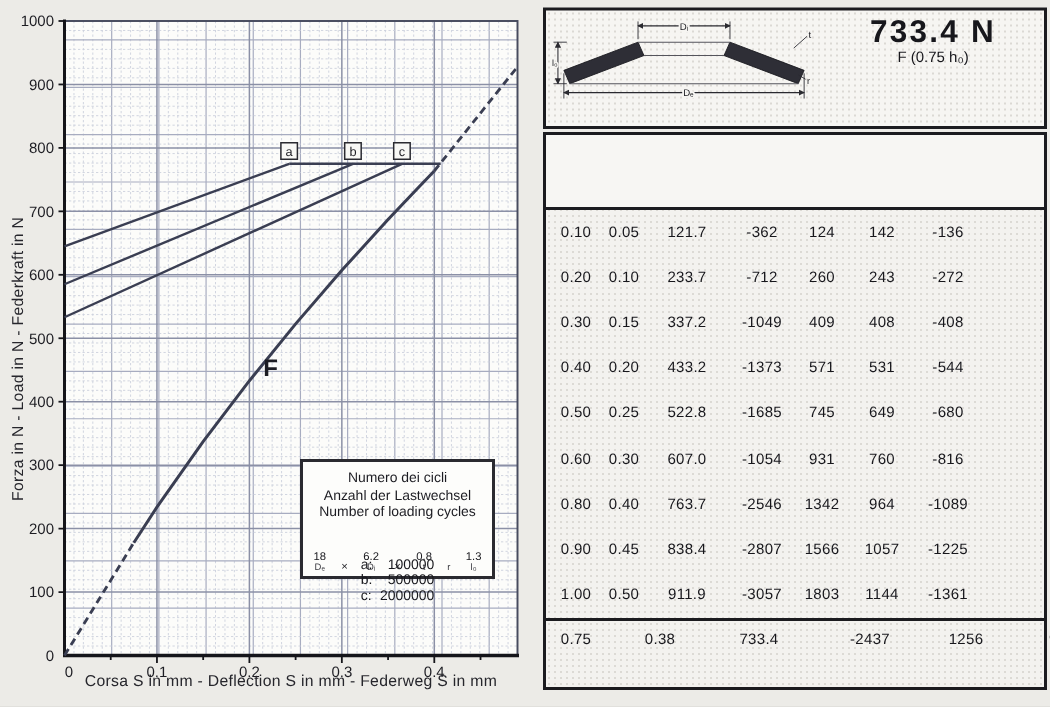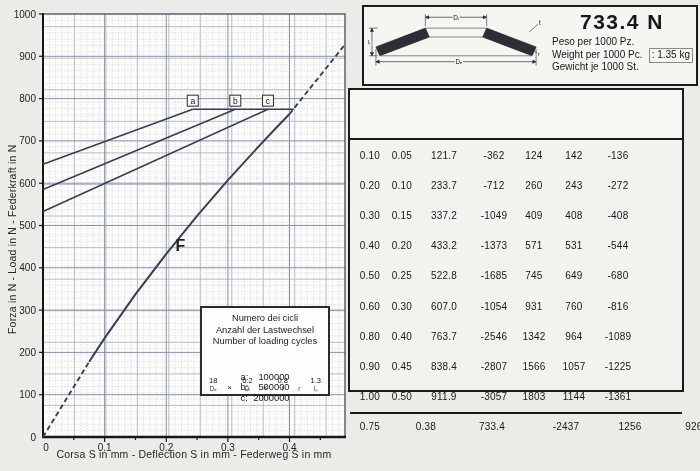--- a/index.html
+++ b/index.html
@@ -14,21 +14,21 @@
     position:absolute;left:6px;top:334px;white-space:nowrap;
     transform:rotate(-90deg);transform-origin:0 0;
     font-size:10.5px;color:#26262c;letter-spacing:.2px;
   }
   .xlabel{
     position:absolute;left:43px;top:448px;width:302px;text-align:center;
     font-size:10.5px;color:#26262c;letter-spacing:.2px;
   }
   
   .legend{
-    position:absolute;left:200px;top:306px;width:130px;height:90px;
+    position:absolute;left:200px;top:306px;width:130px;height:80px;
     background:#fdfdfb;border:2px solid #2a2a30;box-sizing:border-box;
     text-align:center;
   }
   .lg-lines{margin-top:5px;font-size:9.3px;line-height:11.5px;color:#1c1c22;}
   .lg-entries{
     display:inline-grid;grid-template-columns:auto auto;column-gap:5px;
     margin-top:4px;font-size:9.3px;line-height:10.5px;
   }
   .lg-entries .k{text-align:left;}
   .lg-entries .v{text-align:right;}
@@ -51,21 +51,21 @@
   .title-col{flex:1;text-align:center;padding-top:3px;position:relative;}
   .force{font-size:21px;font-weight:700;letter-spacing:1.5px;}
   .fcond{font-size:10px;margin-top:-1px;}
   .weights{text-align:left;font-size:10px;line-height:12.5px;margin:2px 0 0 4px;position:relative;}
   .wval{
     position:absolute;right:3px;top:12px;font-size:10px;
     border:1px solid #8a8a85;padding:0 2px;background:#f6f5f2;
   }
   
   .table-box{
-    position:absolute;left:348px;top:88px;width:336px;height:304px;
+    position:absolute;left:362px;top:88px;width:336px;height:372px;
     border:2px solid #1b1b1f;box-sizing:border-box;background:#f3f2ef;
     background-image:radial-gradient(#dcdad5 .5px,transparent .6px);background-size:4px 4px;
   }
   .thead{
     height:48px;border-bottom:2px solid #1b1b1f;display:grid;
     grid-template-columns:40px 24px 60px 40px 40px 40px 48px 40px;
     background:#f7f6f3;
   }
   .tbody{height:272px;display:flex;flex-direction:column;}
   .trow{
@@ -348,26 +348,21 @@
         <text x="0" y="34" font-size="6" fill="#17171c" stroke="#f6f5f2" stroke-width="2" paint-order="stroke">l₀</text>
 
         <line x1="163" y1="22" x2="172" y2="14" stroke="#2a2a30" stroke-width="0.6"></line>
         <text x="173" y="15" font-size="6.5" fill="#17171c">t</text>
         <line x1="166" y1="40" x2="171" y2="43" stroke="#2a2a30" stroke-width="0.6"></line>
         <text x="172" y="46" font-size="6" fill="#17171c">r</text>
       </svg>
     </div>
     <div class="title-col">
       <div class="force">733.4 N</div>
-      <div class="weights">
-        <div>Peso per 1000 Pz.</div>
-        <div>Weight per 1000 Pc.</div>
-        <div>Gewicht je 1000 St.</div>
-        <span class="wval">: 1.35 kg</span>
-      </div>
+      <div class="fcond">F (0.75 h₀)</div>
     </div>
   </div>
 
   <div class="table-box">
     <div class="thead"></div>
     <div class="tbody">
         <div class="trow">
           <span>0.10</span>
           <span>0.05</span>
           <span>121.7</span>

